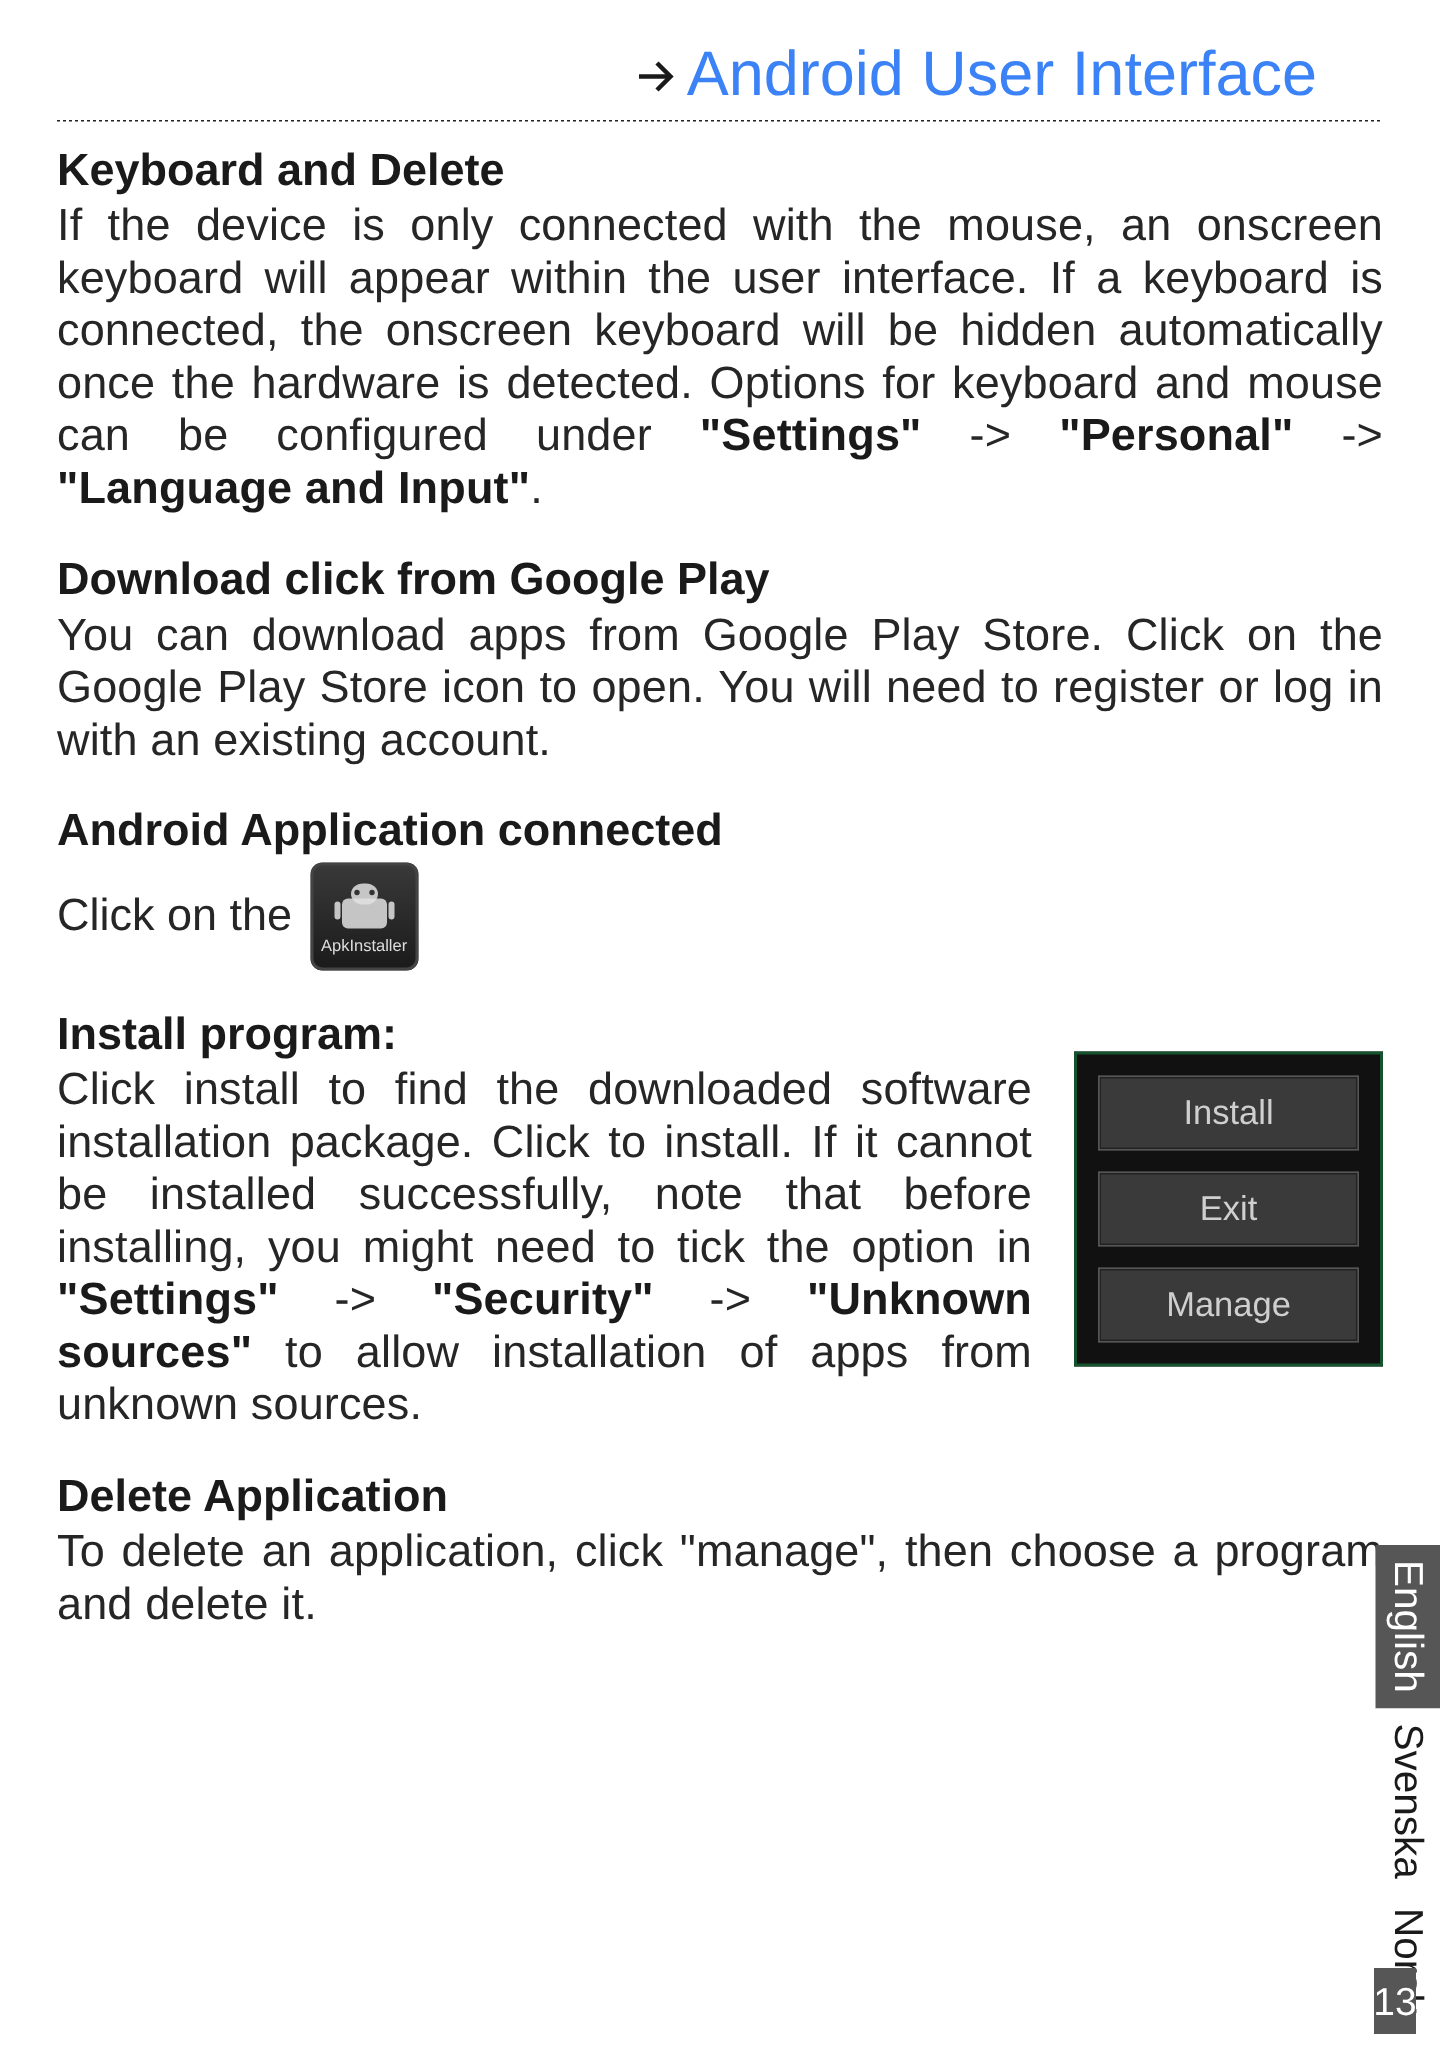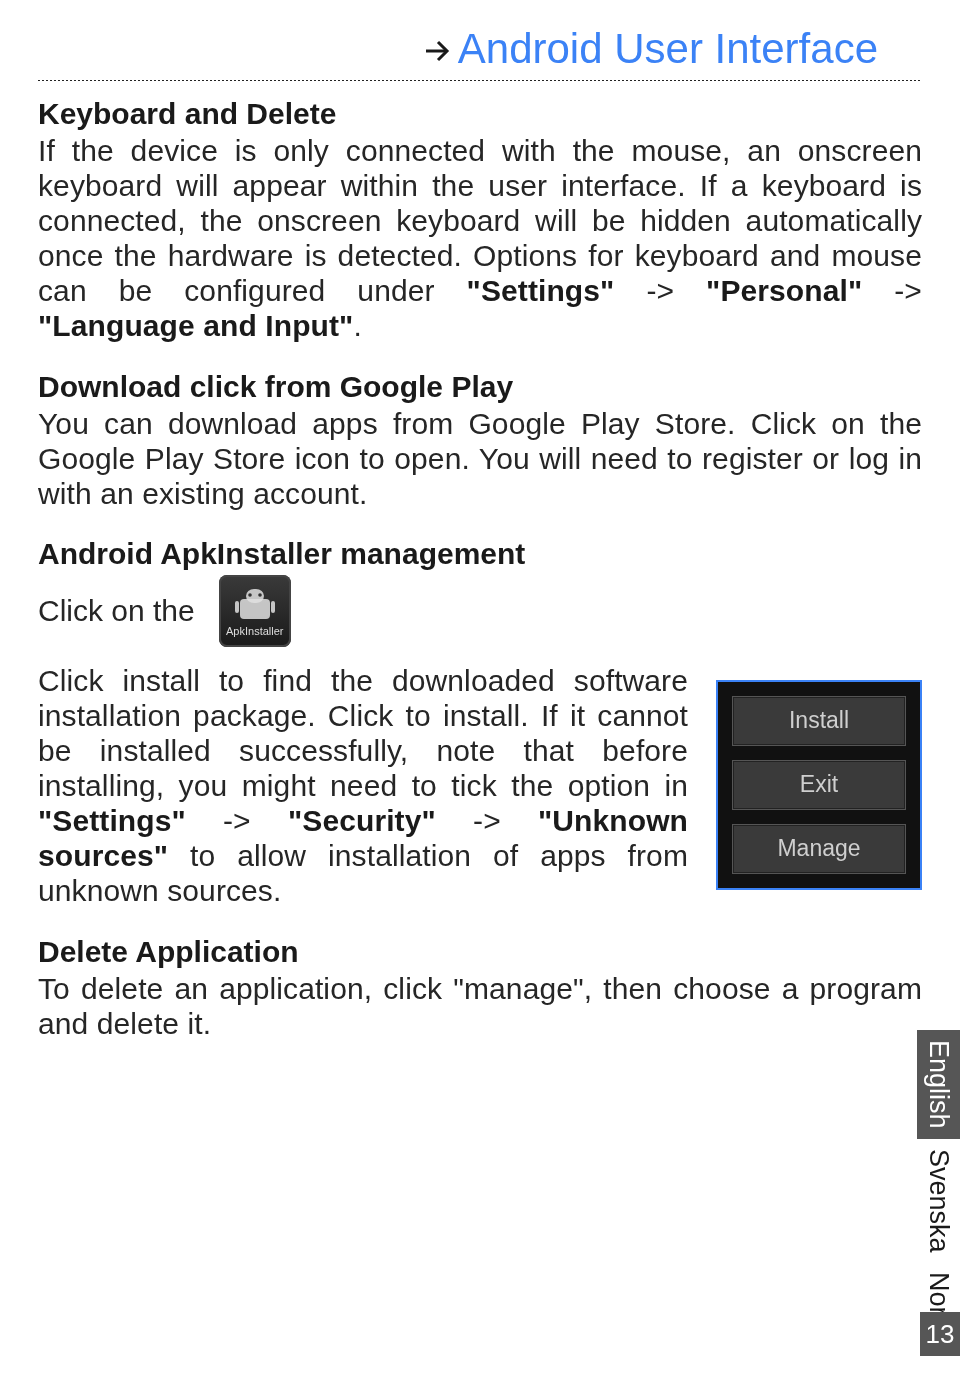--- a/index.html
+++ b/index.html
@@ -61,45 +61,45 @@
   .apk-icon {
     width: 72px;
     height: 72px;
     background: linear-gradient(#3a3a3a, #1a1a1a);
     border-radius: 8px;
     display: flex;
     flex-direction: column;
     align-items: center;
     justify-content: center;
     position: relative;
-    margin: 0 16px;
+    margin: 0 4px;
     box-shadow: inset 0 0 0 2px #444;
   }
   .apk-icon svg { display: block; }
   .apk-icon .lbl {
     font-size: 11px;
     color: #ddd;
     margin-top: 2px;
   }
   .install-block {
     margin-top: 16px;
     display: flex;
     gap: 28px;
     align-items: flex-start;
   }
   .install-text { flex: 1; }
   .btn-stack {
     width: 206px;
-    border: 2px solid #3b82f6;
+    border: 2px solid #14532d;
     padding: 14px 14px;
     background: #111;
     display: flex;
     flex-direction: column;
     gap: 14px;
-    margin-top: 17px;
+    margin-top: 38px;
   }
   .btn {
     height: 50px;
     background: #3a3a3a;
     border: 1px solid #555;
     color: #cfcfcf;
     display: flex;
     align-items: center;
     justify-content: center;
     font-size: 23px;
@@ -115,23 +115,23 @@
   .lang-tab {
     writing-mode: vertical-rl;
     font-size: 27px;
     padding: 10px 6px 10px 6px;
     text-align: center;
   }
   .lang-tab.active { background: #565656; color: #fff; }
   .lang-tab.inactive { background: #fff; color: #1a1a1a; }
   .page-num-box {
     position: absolute;
-    right: 0;
+    right: 16px;
     bottom: 24px;
-    width: 40px;
+    width: 28px;
     height: 44px;
     background: #565656;
     color: #fff;
     display: flex;
     align-items: center;
     justify-content: center;
     font-size: 26px;
   }
 </style>
 </head>
@@ -147,38 +147,39 @@
 </div>
 
 <div class="h2">Keyboard and Delete</div>
 <div class="body">
   <span>If the device is only connected with the mouse, an onscreen keyboard will appear within the user interface. If a keyboard is connected, the onscreen keyboard will be hidden automatically once the hardware is detected. Options for keyboard and mouse can be configured under </span><b>"Settings"</b><span> -&gt; </span><b>"Personal"</b><span> -&gt; </span><b>"Language and Input"</b><span>.</span>
 </div>
 
 <div class="h2 section-gap">Download click from Google Play</div>
 <div class="body">You can download apps from Google Play Store. Click on the Google Play Store icon to open. You will need to register or log in with an existing account.</div>
 
-<div class="h2 section-gap">Android ApkInstaller management</div>
+<div class="h2 section-gap">Android Application connected</div>
 <div class="apk-row">
   <span>Click on the</span>
   <span class="apk-icon">
     <svg width="42" height="38" viewBox="0 0 42 38">
       <rect x="6" y="14" width="30" height="20" rx="4" fill="#e0e0e0" opacity="0.85"></rect>
       <rect x="12" y="4" width="18" height="14" rx="8" fill="#e0e0e0" opacity="0.85"></rect>
       <circle cx="16" cy="10" r="1.8" fill="#333"></circle>
       <circle cx="26" cy="10" r="1.8" fill="#333"></circle>
       <rect x="1" y="16" width="4" height="12" rx="2" fill="#e0e0e0" opacity="0.85"></rect>
       <rect x="37" y="16" width="4" height="12" rx="2" fill="#e0e0e0" opacity="0.85"></rect>
     </svg>
     <span class="lbl">ApkInstaller</span>
   </span>
 </div>
 
 <div class="install-block">
   <div class="install-text">
+    <div class="h2" style="margin-top:10px">Install program:</div>
     <div class="body">
       <span>Click install to find the downloaded software installation package. Click to install. If it cannot be installed successfully, note that before installing, you might need to tick the option in </span><b>"Settings"</b><span> -&gt; </span><b>"Security"</b><span> -&gt; </span><b>"Unknown sources"</b><span> to allow installation of apps from unknown sources.</span>
     </div>
   </div>
   <div class="btn-stack">
     <div class="btn">Install</div>
     <div class="btn">Exit</div>
     <div class="btn">Manage</div>
   </div>
 </div>

